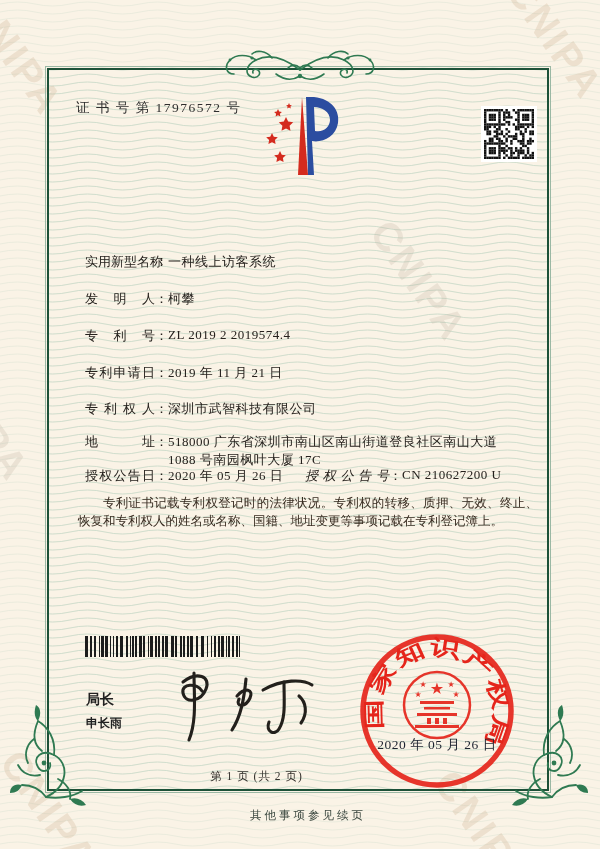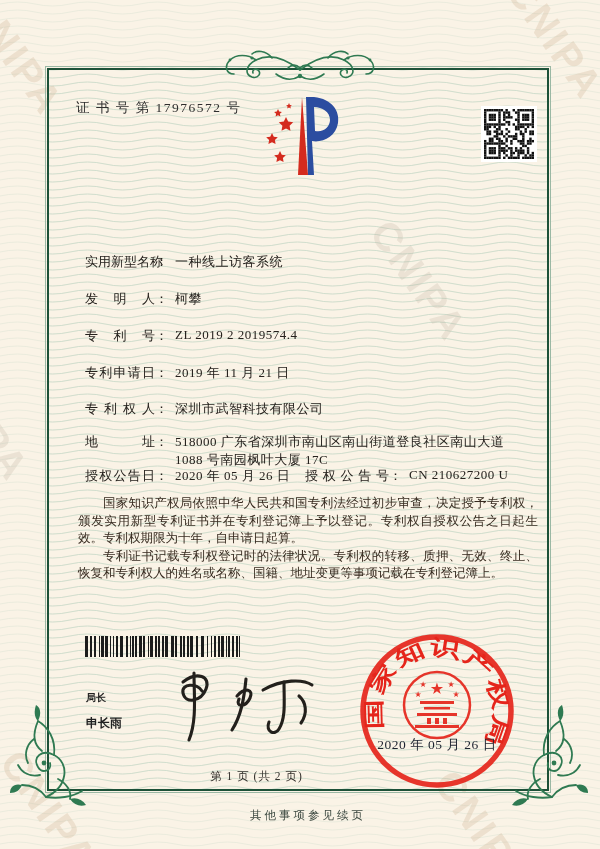--- a/index.html
+++ b/index.html
@@ -43,32 +43,32 @@
     font-size:27px;font-weight:bold;letter-spacing:7px;color:#141414;
   }
   .fields{position:absolute;left:85px;top:0;width:470px;}
   .row{position:absolute;left:0;font-size:13px;white-space:nowrap;color:#25211d;}
   .row .lbl{
     display:inline-block;width:70px;
     text-align:justify;text-align-last:justify;
     vertical-align:top;
   }
   .row .colon{display:inline-block;vertical-align:top;}
-  .row .val{display:inline-block;margin-left:7px;vertical-align:top;letter-spacing:.5px;font-family:Liberation Serif, serif;}
+  .row .val{display:inline-block;vertical-align:top;letter-spacing:.5px;font-family:Liberation Serif, serif;}
   .row .val.wrap{white-space:normal;width:356px;line-height:18px;}
   .pair2{position:absolute;left:220px;top:0;white-space:nowrap;}
-  .pair2 .lbl{width:84px;}
+  .pair2 .lbl{width:84px;font-style:italic;}
   .body-text{
     position:absolute;left:78px;top:495px;width:460px;
     font-size:12.5px;line-height:17.6px;text-align:justify;
     color:#362a1f;
   }
   .body-text p{margin:0;text-indent:2em;}
   .barcode{position:absolute;left:85px;top:636px;}
-  .official-title{position:absolute;left:86px;top:691px;font-size:10px;font-weight:bold;color:#222;font-family:Liberation Serif, serif;}
+  .official-title{position:absolute;left:86px;top:691px;font-size:14px;font-weight:bold;color:#222;font-family:Liberation Serif, serif;}
   .official-name{position:absolute;left:86px;top:715px;font-size:12px;font-weight:bold;color:#222;}
   .signature{position:absolute;left:145px;top:666px;}
   .seal{position:absolute;left:357px;top:631px;z-index:2;}
   .seal-date{
     position:absolute;left:357px;top:736px;width:160px;text-align:center;
     font-size:13.5px;color:#1d2330;z-index:3;letter-spacing:.5px;white-space:nowrap;
   }
   .page-num{
     position:absolute;left:0;top:769px;width:513px;text-align:center;
     font-size:11.5px;color:#33302c;letter-spacing:1px;
@@ -441,21 +441,20 @@
       </div>
       <div class="row" style="top:467px;">
         <span class="lbl">授权公告日</span><span class="colon">：</span><span class="val">2020 年 05 月 26 日</span>
         <span class="pair2">
           <span class="lbl">授权公告号</span><span class="colon">：</span><span class="val">CN 210627200 U</span>
         </span>
       </div>
     </div>
 
     <div class="body-text">
-      <p>国家知识产权局依照中华人民共和国专利法经过初步审查，决定授予专利权，颁发实用新型专利证书并在专利登记簿上予以登记。专利权自授权公告之日起生效。专利权期限为十年，自申请日起算。</p>
       <p>专利证书记载专利权登记时的法律状况。专利权的转移、质押、无效、终止、恢复和专利权人的姓名或名称、国籍、地址变更等事项记载在专利登记簿上。</p>
     </div>
 
     <svg class="barcode" id="barcode" width="155" height="21">
         <rect x="0" y="0" width="3" height="21" fill="#1c1c1c"></rect>
         <rect x="5" y="0" width="2" height="21" fill="#1c1c1c"></rect>
         <rect x="9" y="0" width="2" height="21" fill="#1c1c1c"></rect>
         <rect x="14" y="0" width="1" height="21" fill="#1c1c1c"></rect>
         <rect x="16" y="0" width="3" height="21" fill="#1c1c1c"></rect>
         <rect x="20" y="0" width="3" height="21" fill="#1c1c1c"></rect>

